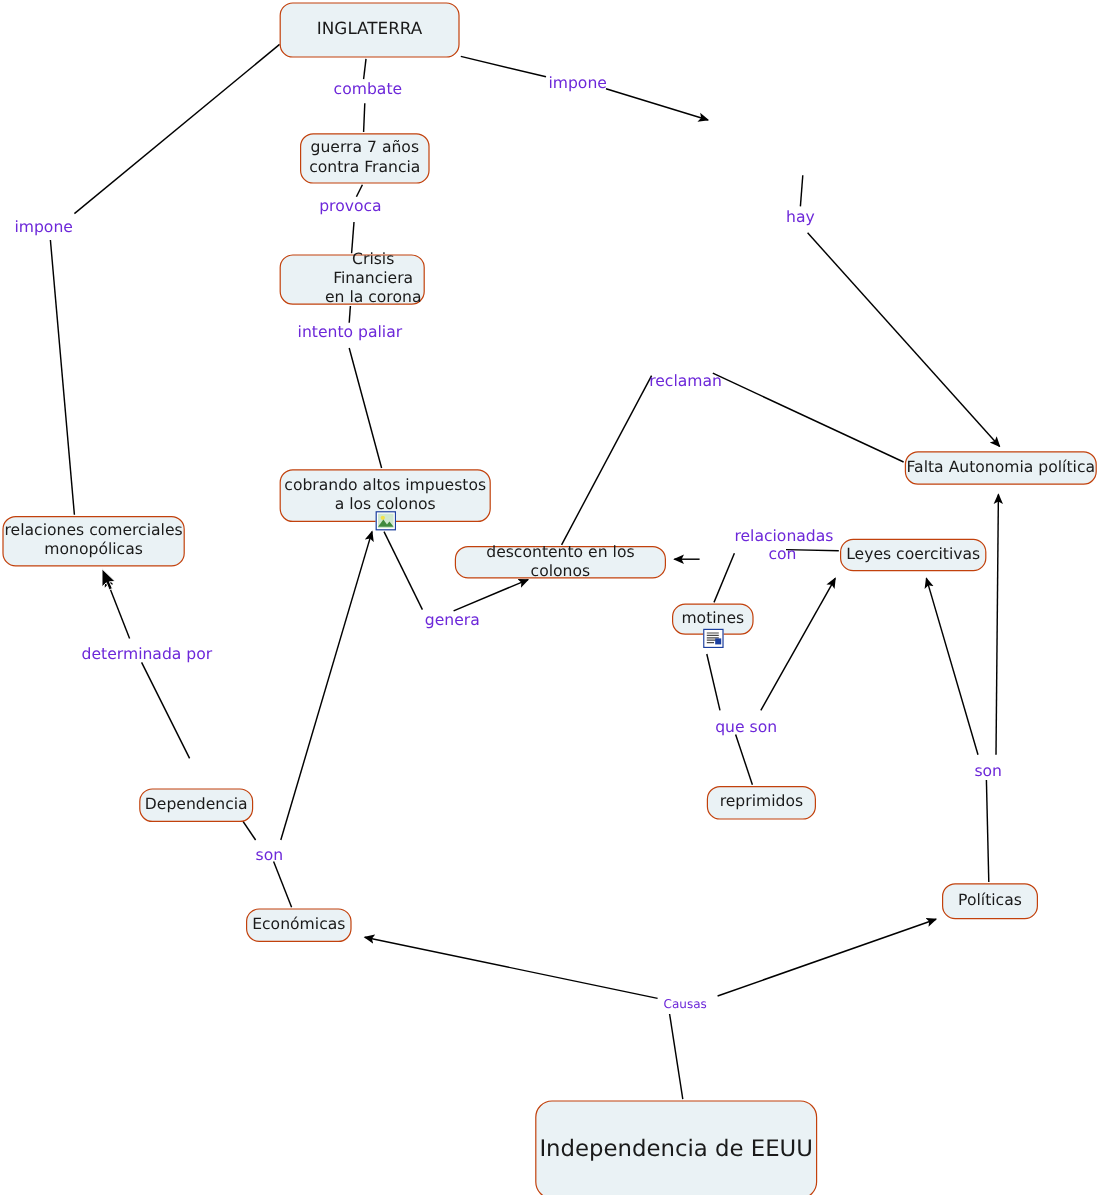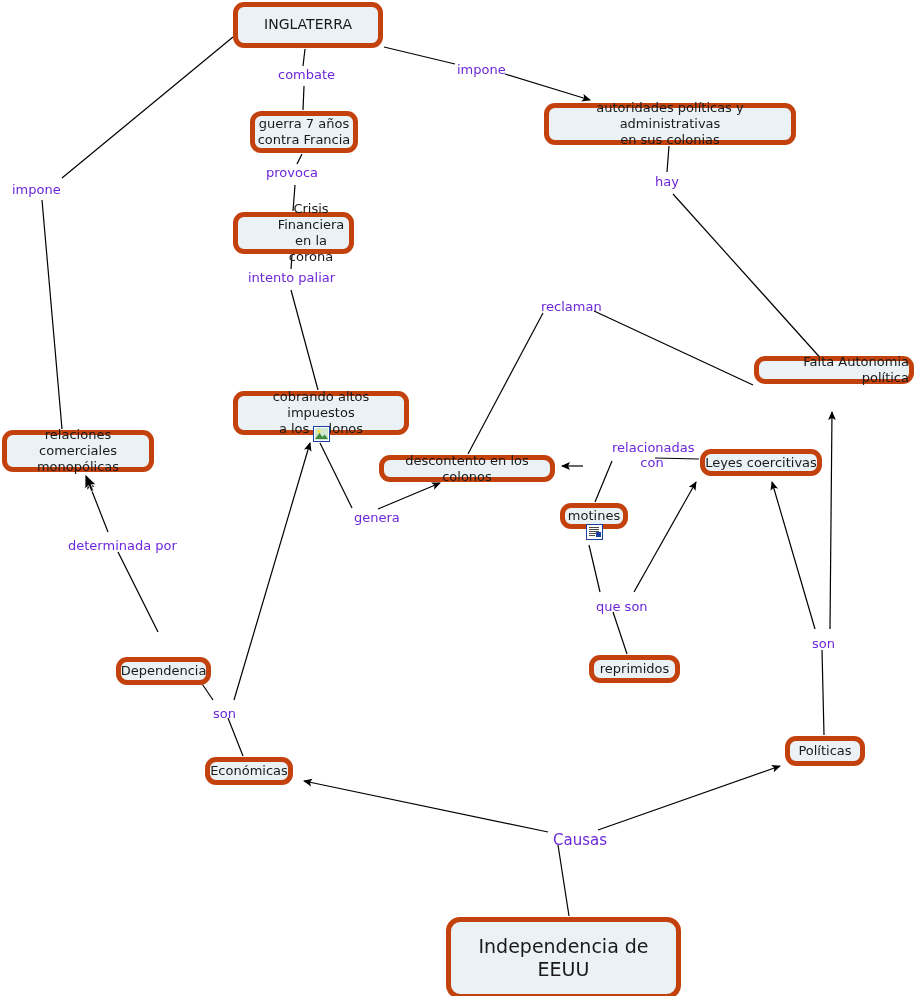--- a/index.html
+++ b/index.html
@@ -20,21 +20,21 @@
     left: 0;
     top: 0;
     width: 917px;
     height: 996px;
     pointer-events: none;
   }
   .node {
     position: absolute;
     box-sizing: border-box;
     background: #eaf2f5;
-    border: 5px solid #c2410c;
+    border: 1px solid #c2410c;
     border-radius: 11px;
     display: flex;
     align-items: center;
     justify-content: center;
     text-align: center;
     color: #1a1a1a;
     line-height: 1.22;
     white-space: pre-line;
     z-index: 3;
   }
@@ -134,33 +134,31 @@
 
       <line x1="598" y1="830" x2="780" y2="766" marker-end="url(#arrowhead)"></line>
     </g>
   </svg>
 
   <div class="node" style="left:233px; top:2px; width:150px; height:46px; font-size:14px;">INGLATERRA</div>
 
   <div class="node" style="left:250px; top:111px; width:108px; height:42px; font-size:13px;">guerra 7 años
 contra Francia</div>
 
-  <div class="node" style="left:544px; top:103px; width:252px; height:42px; font-size:13px;">autoridades políticas y administrativas
-en sus colonias</div>
 
   <div class="node" style="left:233px; top:212px; width:121px; height:42px; font-size:13px;padding-left:35px;">Crisis Financiera
 en la corona</div>
 
   <div class="node" style="left:2px; top:430px; width:152px; height:42px; font-size:13px;">relaciones comerciales
 monopólicas</div>
 
   <div class="node" style="left:233px; top:391px; width:176px; height:44px; font-size:13px;">cobrando altos impuestos
 a los colonos</div>
 
-  <div class="node" style="left:754px; top:356px; width:160px; height:28px; font-size:13px;text-align:right;">Falta Autonomia política</div>
+  <div class="node" style="left:754px; top:376px; width:160px; height:28px; font-size:13px;text-align:right;">Falta Autonomia política</div>
 
   <div class="node" style="left:379px; top:455px; width:176px; height:27px; font-size:13px;">descontento en los colonos</div>
 
   <div class="node" style="left:700px; top:449px; width:122px; height:27px; font-size:13px;">Leyes coercitivas</div>
 
   <div class="node" style="left:560px; top:503px; width:68px; height:26px; font-size:13px;">motines</div>
 
   <div class="node" style="left:589px; top:655px; width:91px; height:28px; font-size:13px;">reprimidos</div>
 
   <div class="node" style="left:116px; top:633px; width:95px; height:28px; font-size:13px;margin-top:24px;">Dependencia</div>
@@ -176,36 +174,36 @@
   <div class="edge-label" style="left:457px; top:63px; font-size:13px;">impone</div>
 
   <div class="edge-label" style="left:12px; top:183px; font-size:13px;">impone</div>
 
   <div class="edge-label" style="left:266px; top:166px; font-size:13px;">provoca</div>
 
   <div class="edge-label" style="left:655px; top:175px; font-size:13px;">hay</div>
 
   <div class="edge-label" style="left:248px; top:271px; font-size:13px;">intento paliar</div>
 
-  <div class="edge-label" style="left:541px; top:300px; font-size:13px;">reclaman</div>
+  <div class="edge-label" style="left:541px; top:312px; font-size:13px;">reclaman</div>
 
   <div class="edge-label" style="left:612px; top:441px; font-size:13px; text-align:center; width:80px;">relacionadas
 con</div>
 
   <div class="edge-label" style="left:354px; top:511px; font-size:13px;">genera</div>
 
   <div class="edge-label" style="left:68px; top:539px; font-size:13px;">determinada por</div>
 
   <div class="edge-label" style="left:596px; top:600px; font-size:13px;">que son</div>
 
   <div class="edge-label" style="left:812px; top:637px; font-size:13px;">son</div>
 
   <div class="edge-label" style="left:213px; top:707px; font-size:13px;">son</div>
 
-  <div class="edge-label" style="left:553px; top:832px; font-size:15px;">Causas</div>
+  <div class="edge-label" style="left:553px; top:832px; font-size:10px;">Causas</div>
 
   <div class="res-icon" style="left:313px; top:426px;">
     <svg width="15" height="14" viewBox="0 0 15 14">
       <rect x="0" y="0" width="15" height="14" fill="#ffffff"></rect>
       <rect x="1" y="1" width="13" height="12" fill="#cfe8cf"></rect>
       <circle cx="5" cy="4.5" r="1.8" fill="#f2e14a"></circle>
       <path d="M1,12 L5.5,6 L8.5,10 L10.5,7.5 L14,12 Z" fill="#3f8a3f"></path>
     </svg>
   </div>
 

